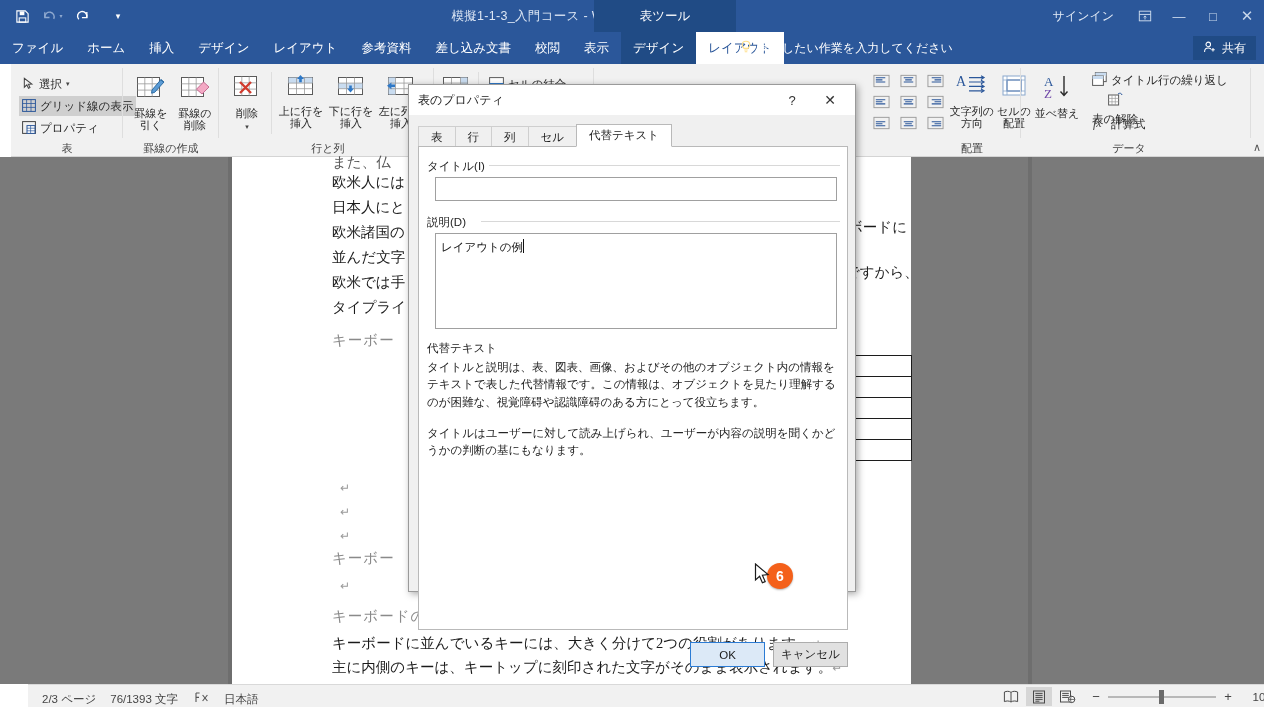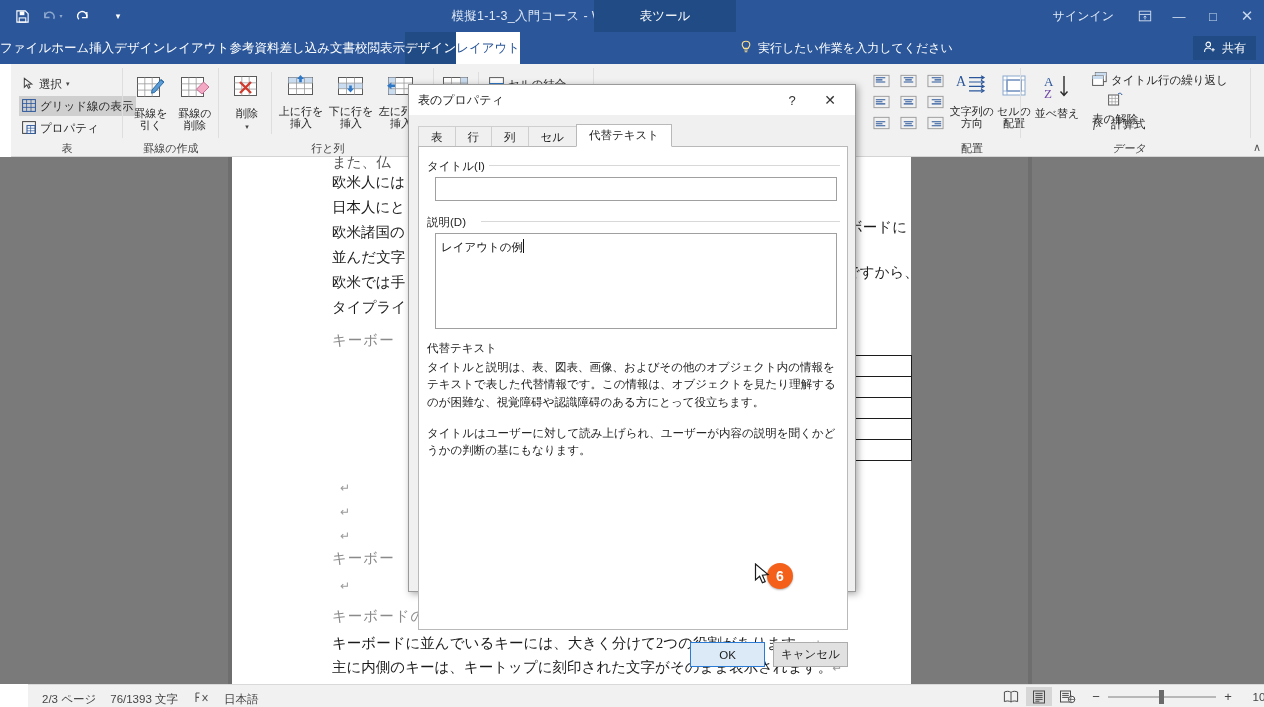--- a/index.html
+++ b/index.html
@@ -44,21 +44,21 @@
   .wbtn.ribbon-disp { font-size: 12px; }
   .wbtn.close { font-size: 15px; }
 
   
   .tabsrow {
     position: absolute; left: 0; top: 32px; width: 1264px; height: 32px;
     background: #2b579a;
   }
   .tabs { position: absolute; left: 0; top: 0; height: 32px; display: flex; align-items: stretch; }
   .tab {
-    padding: 0 0; display: flex; align-items: center;
+    padding: 0 12px; display: flex; align-items: center;
     color: #ffffff; font-size: 12.5px; white-space: nowrap;
   }
   .tab.ctx-group-bg { background: #204b85; }
   .tab.active { background: #ffffff; color: #2b579a; }
   .tellme {
     position: absolute; left: 740px; top: 0; height: 32px;
     display: flex; align-items: center; gap: 6px;
     color: #ffffff; font-size: 12px;
   }
   .share-btn {
@@ -569,21 +569,21 @@
         </div>
         <div class="smallitem" style="left:68px; top:48px;">
           <span>
             <svg width="15" height="14" viewBox="0 0 15 14">
                 <text x="1" y="11" font-family="Liberation Serif, serif" font-style="italic" font-size="12" fill="#444">fx</text>
               </svg>
           </span>
           <span>計算式</span>
         </div>
       </div>
-      <div class="rgroup-label" style="left:28px; width:160px;font-style:italic;">データ</div>
+      <div class="rgroup-label" style="left:28px; width:160px;">データ</div>
       <div class="rgroup-sep" style="right:0;"></div>
     </div>
 
     <div class="collapse-ribbon">∧</div>
   </div>
 
   <div class="docarea">
     <div class="page-shadow-l"></div>
     <div class="page-shadow-r"></div>
     <div class="page">

